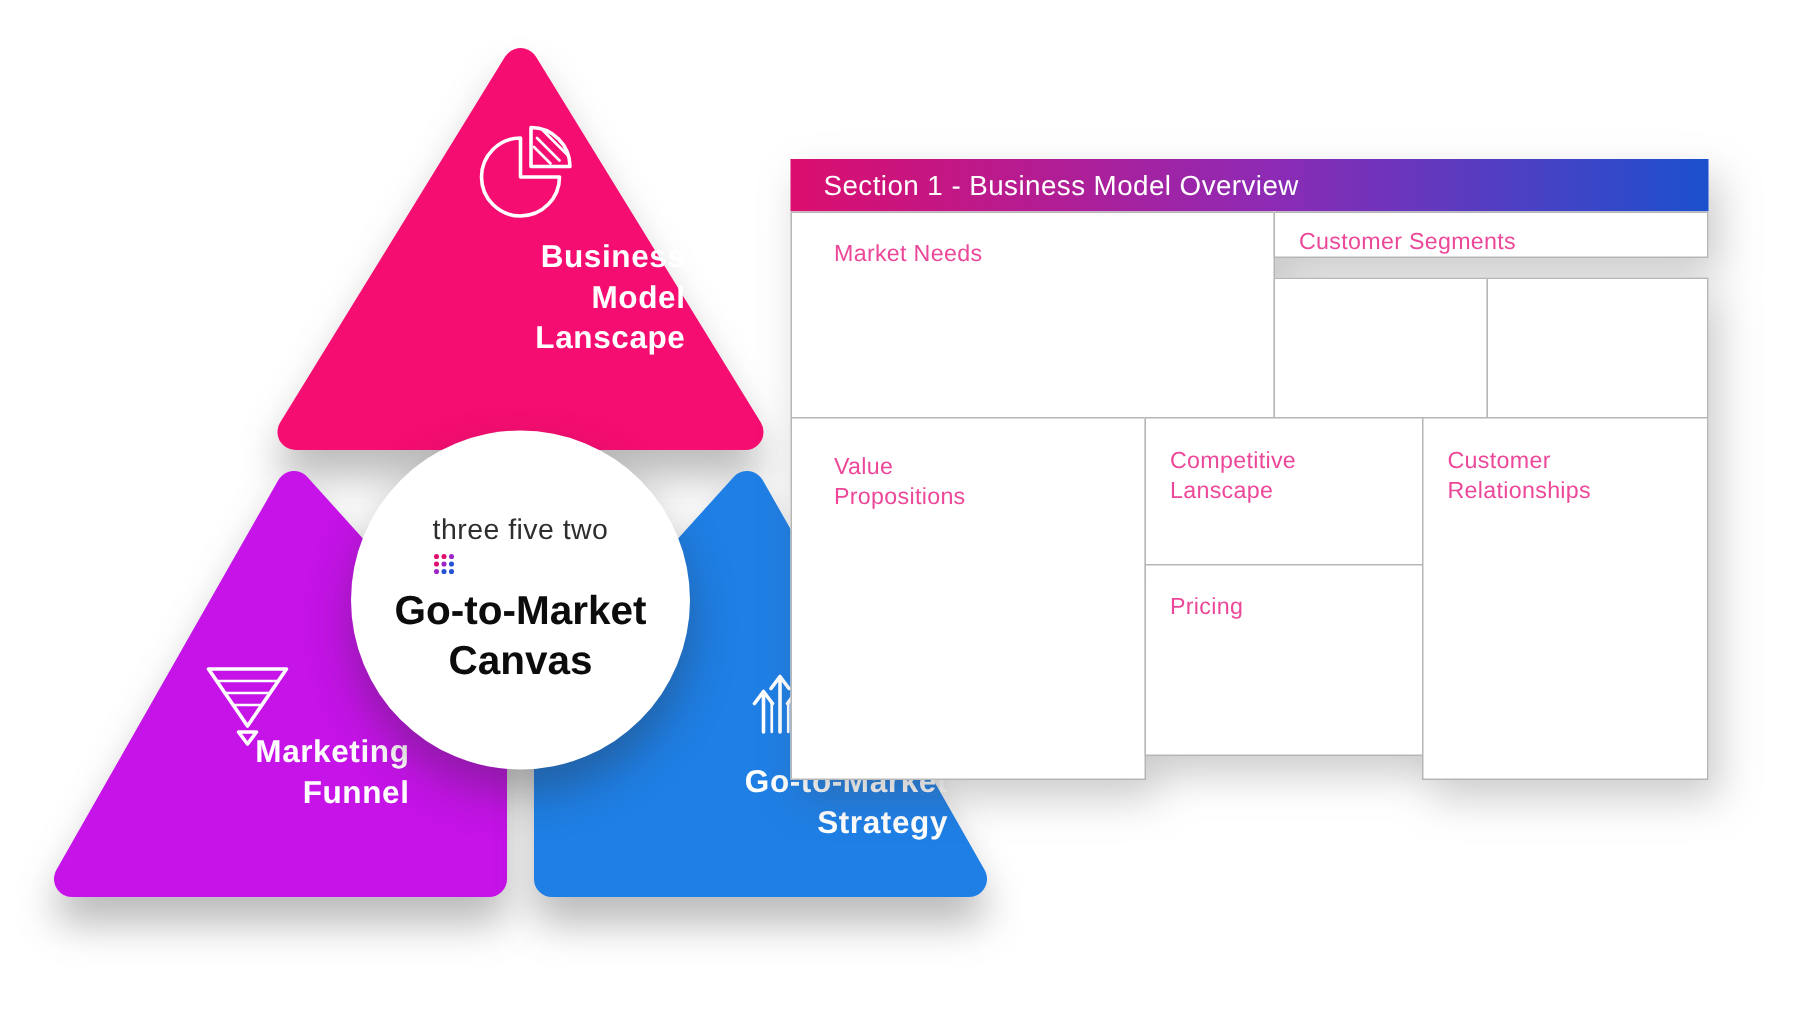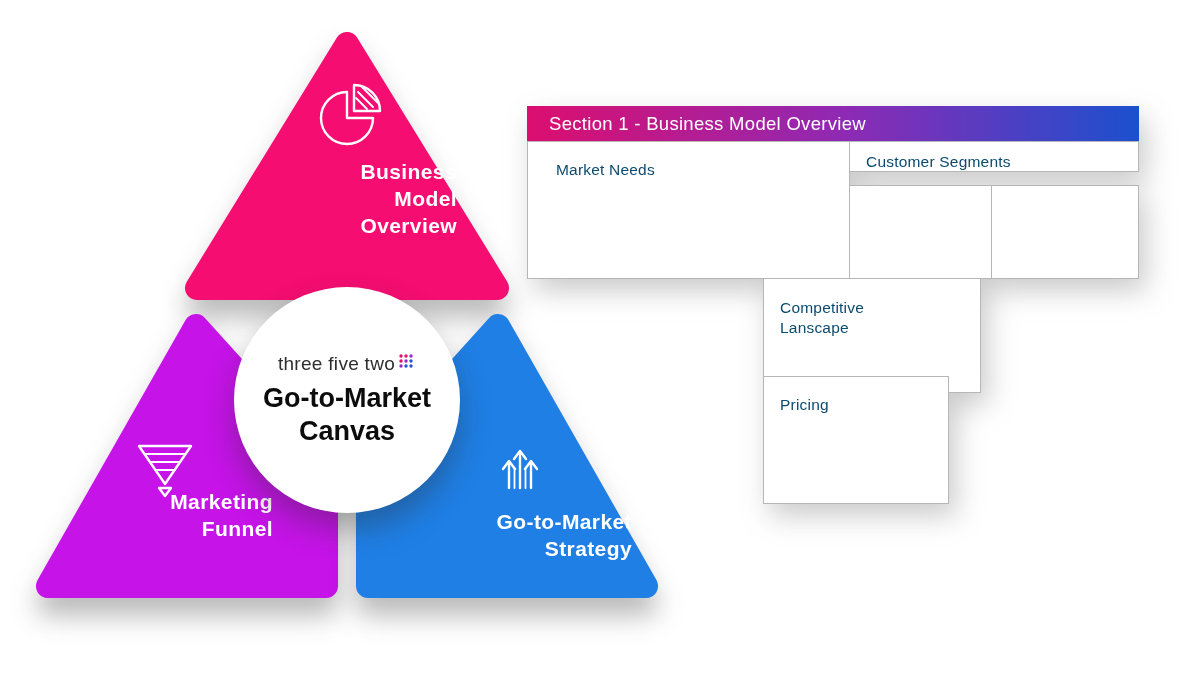--- a/index.html
+++ b/index.html
@@ -15,32 +15,32 @@
                font-size:21px; line-height:27px; letter-spacing:0.4px; }
   .tri-label-top   { left:237px; top:158px; width:220px; }
   .tri-label-left  { left:53px;  top:488px; width:220px; }
   .tri-label-right { left:412px; top:508px; width:220px; }
 
   .center-circle { position:absolute; left:234px; top:287px; width:226px; height:226px;
                    background:#ffffff; border-radius:50%;
                    box-shadow:0 16px 30px rgba(40,40,40,0.35);
                    display:flex; flex-direction:column; align-items:center; justify-content:center; z-index:5; }
   .logo-row { display:flex; align-items:flex-start; gap:3px; font-size:19px; color:#2e2e2e;
-              letter-spacing:0.3px; margin-bottom:7px; }
+              letter-spacing:0.3px; margin-bottom:7px;flex-direction:column; }
   .circle-title { font-size:27px; font-weight:800; color:#0c0c0c; line-height:33px; text-align:center; }
 
   
   .panel { position:absolute; left:527px; top:106px; width:612px; height:414px;
            filter:drop-shadow(7px 12px 14px rgba(70,70,70,0.28)); }
   .panel-header { position:absolute; left:0; top:0; width:612px; height:35px; box-sizing:border-box;
                   background:linear-gradient(90deg,#dc0e6e 0%, #8e2ab4 52%, #1b50ce 100%);
                   color:#ffffff; display:flex; align-items:center; padding-left:22px;
                   font-size:18.5px; font-weight:400; letter-spacing:0.3px; }
   .cell { position:absolute; background:#ffffff; border:1px solid #b6b6b6; box-sizing:border-box;
-          padding:19px 16px 0 16px; font-size:15.5px; color:#0c4a6e; letter-spacing:0.2px; }
+          padding:19px 16px 0 16px; font-size:15.5px; color:#ec4899; letter-spacing:0.2px; }
   .pad-l { padding-left:28px; }
   .cell-market-needs   { left:0;   top:35;  width:323px; height:138px; }
   .cell-cs-header      { left:322px; top:35px;  width:290px; height:31px; padding-top:11px; }
   .cell-cs-sub-left    { left:322px; top:79px;  width:143px; height:94px; }
   .cell-cs-sub-right   { left:464px; top:79px;  width:148px; height:94px; }
   .cell-value-prop     { left:0;     top:172px; width:237px; height:242px; padding-top:23px; }
   .cell-competitive    { left:236px; top:172px; width:218px; height:115px; }
   .cell-pricing        { left:236px; top:270px; width:186px; height:128px; }
   .cell-cust-rel       { left:421px; top:172px; width:191px; height:242px; }
   .cell-market-needs   { top:35px; }
@@ -72,21 +72,21 @@
       <path d="M 0,18 L 0,-18 M -6,-11 L 0,-19 L 6,-11"></path>
       <path d="M -11,18 L -11,-8 M -17,-1 L -11,-9 L -5,-1"></path>
       <path d="M 11,18 L 11,-8 M 5,-1 L 11,-9 L 17,-1"></path>
       <path d="M -5.5,18 L -5.5,-2 M 5.5,18 L 5.5,-2" stroke-width="1.8"></path>
     </g>
   </svg>
 
   <div class="tri-label tri-label-top">
     <div>Business</div>
     <div>Model</div>
-    <div>Overview</div>
+    <div>Lanscape</div>
   </div>
   <div class="tri-label tri-label-left">
     <div>Marketing</div>
     <div>Funnel</div>
   </div>
   <div class="tri-label tri-label-right">
     <div>Go-to-Market</div>
     <div>Strategy</div>
   </div>
 
@@ -117,21 +117,27 @@
     </div>
 
     <div class="cell cell-market-needs pad-l">
       <span>Market Needs</span>
     </div>
     <div class="cell cell-cs-header">
       <span>Customer Segments</span>
     </div>
     <div class="cell cell-cs-sub-left"></div>
     <div class="cell cell-cs-sub-right"></div>
+    <div class="cell cell-value-prop pad-l">
+      <span class="wrap">Value Propositions</span>
+    </div>
     <div class="cell cell-competitive">
       <span class="wrap">Competitive Lanscape</span>
     </div>
     <div class="cell cell-pricing">
       <span>Pricing</span>
     </div>
+    <div class="cell cell-cust-rel">
+      <span class="wrap">Customer Relationships</span>
+    </div>
   </div>
 
 </div>
 
 </body></html>

